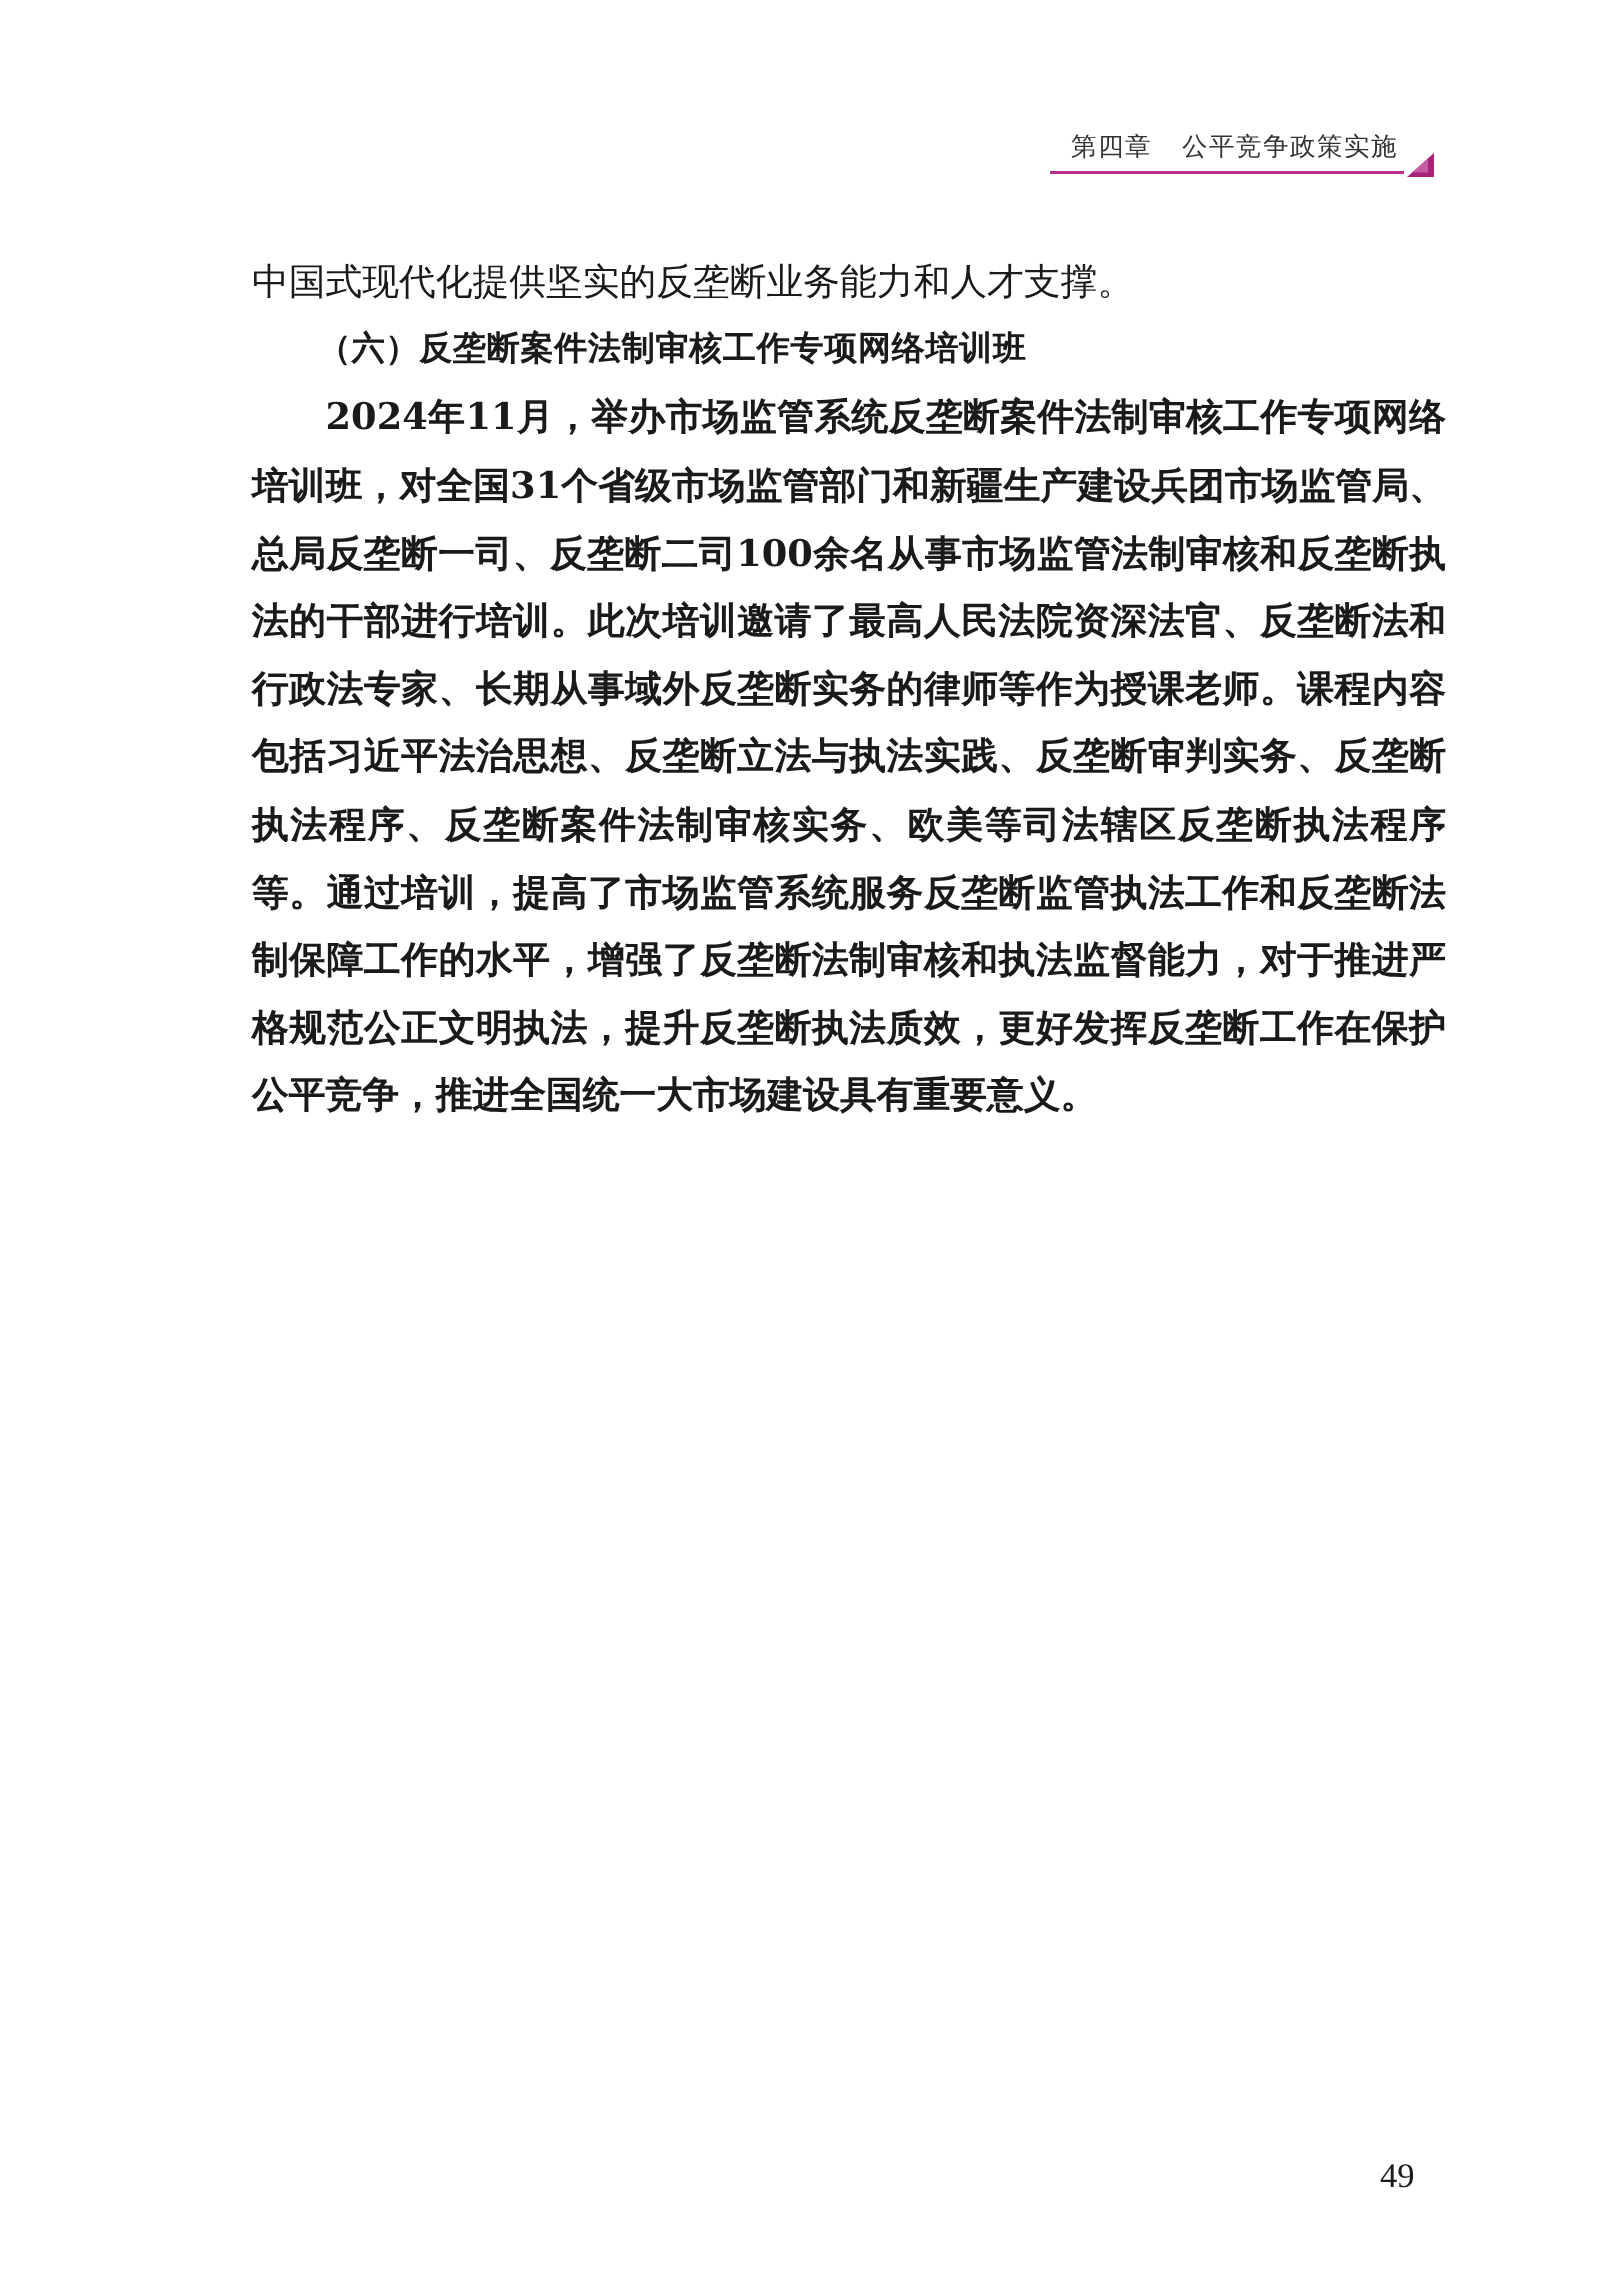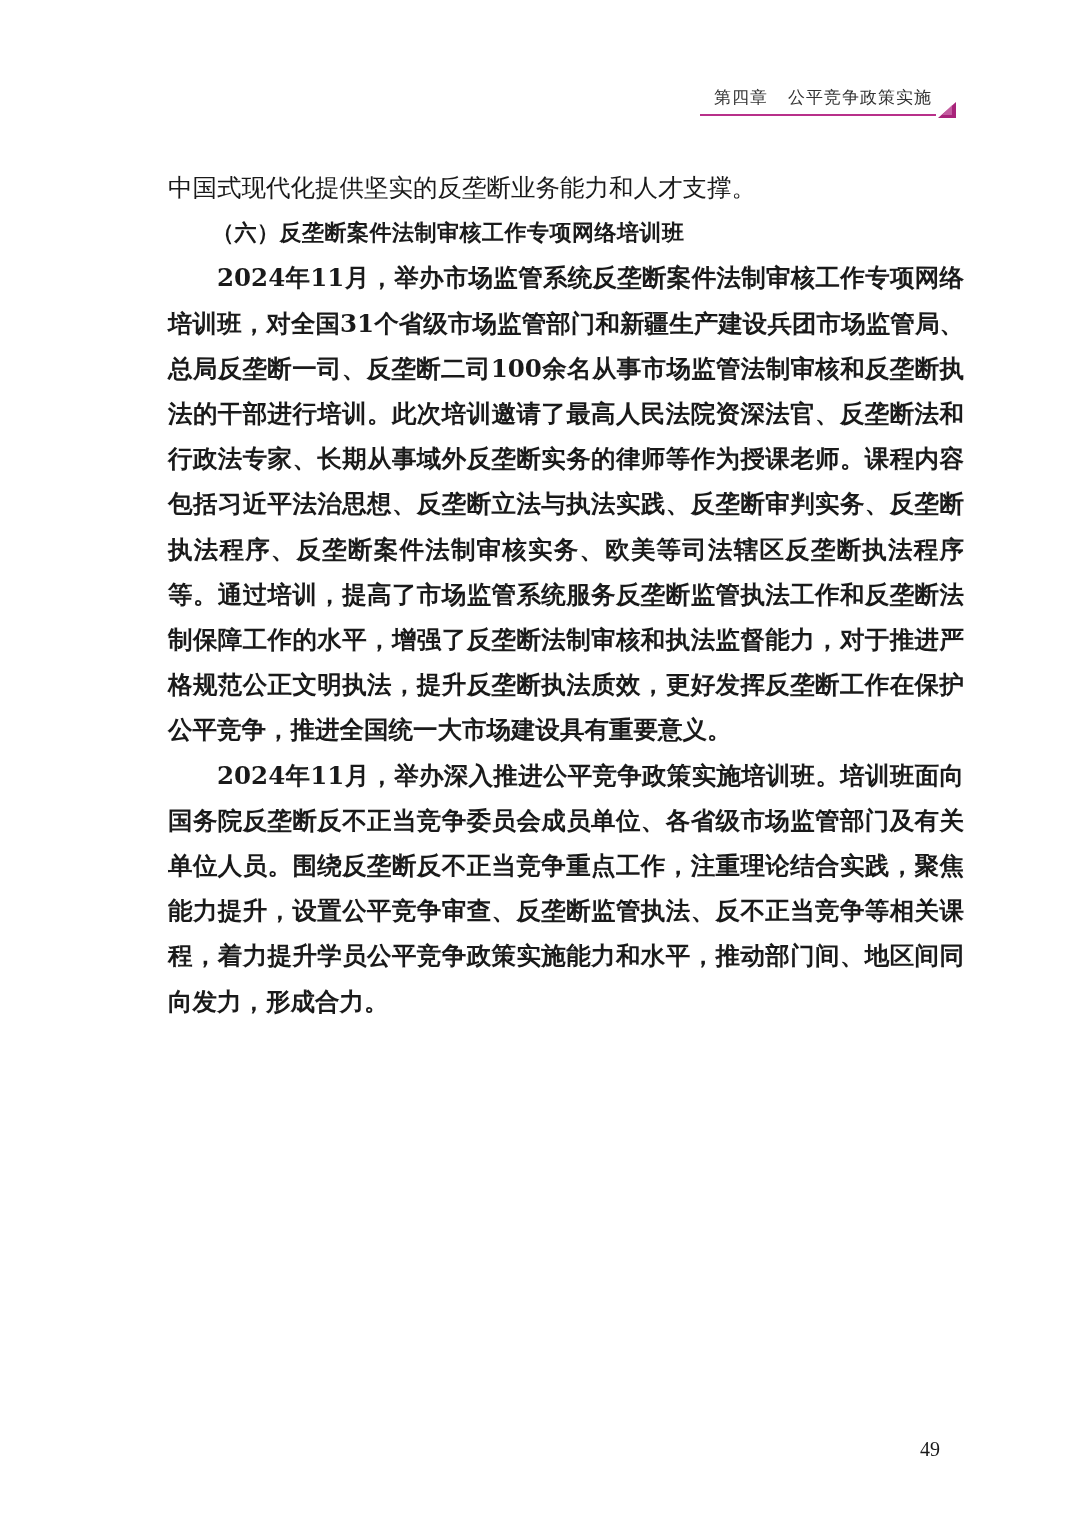--- a/index.html
+++ b/index.html
@@ -65,21 +65,21 @@
       font-size: 22px;
       line-height: 45.2px;
       padding-left: 44px;
       letter-spacing: 0.5px;
     }
     .page-number {
       position: absolute;
       left: 920px;
       top: 1438px;
       font-family: "Liberation Serif", "DejaVu Serif", serif;
-      font-size: 20px;
+      font-size: 23px;
       color: #1a1a1a;
     }
   </style>
 </head>
 <body>
 
 <div class="running-header">
   <div class="title"><span>第四章</span><span class="gap"></span><span>公平竞争政策实施</span></div>
   <div class="rule"></div>
 </div>
@@ -88,16 +88,15 @@
   <polygon points="18,0 18,16 0,16" fill="#a8237a"></polygon>
   <polygon points="14,3 14,13 4,13" fill="#d98cc0" opacity="0.55"></polygon>
 </svg>
 
 <main class="content">
   <p>中国式现代化提供坚实的反垄断业务能力和人才支撑。</p>
 
   <h3>（六）反垄断案件法制审核工作专项网络培训班</h3>
   <p class="indent">2024年11月，举办市场监管系统反垄断案件法制审核工作专项网络培训班，对全国31个省级市场监管部门和新疆生产建设兵团市场监管局、总局反垄断一司、反垄断二司100余名从事市场监管法制审核和反垄断执法的干部进行培训。此次培训邀请了最高人民法院资深法官、反垄断法和行政法专家、长期从事域外反垄断实务的律师等作为授课老师。课程内容包括习近平法治思想、反垄断立法与执法实践、反垄断审判实务、反垄断执法程序、反垄断案件法制审核实务、欧美等司法辖区反垄断执法程序等。通过培训，提高了市场监管系统服务反垄断监管执法工作和反垄断法制保障工作的水平，增强了反垄断法制审核和执法监督能力，对于推进严格规范公正文明执法，提升反垄断执法质效，更好发挥反垄断工作在保护公平竞争，推进全国统一大市场建设具有重要意义。</p>
 
-  <p class="indent">2024年11月，举办深入推进公平竞争政策实施培训班。培训班面向国务院反垄断反不正当竞争委员会成员单位、各省级市场监管部门及有关单位人员。围绕反垄断反不正当竞争重点工作，注重理论结合实践，聚焦能力提升，设置公平竞争审查、反垄断监管执法、反不正当竞争等相关课程，着力提升学员公平竞争政策实施能力和水平，推动部门间、地区间同向发力，形成合力。</p>
 </main>
 
 <div class="page-number">49</div>
 
 </body></html>

